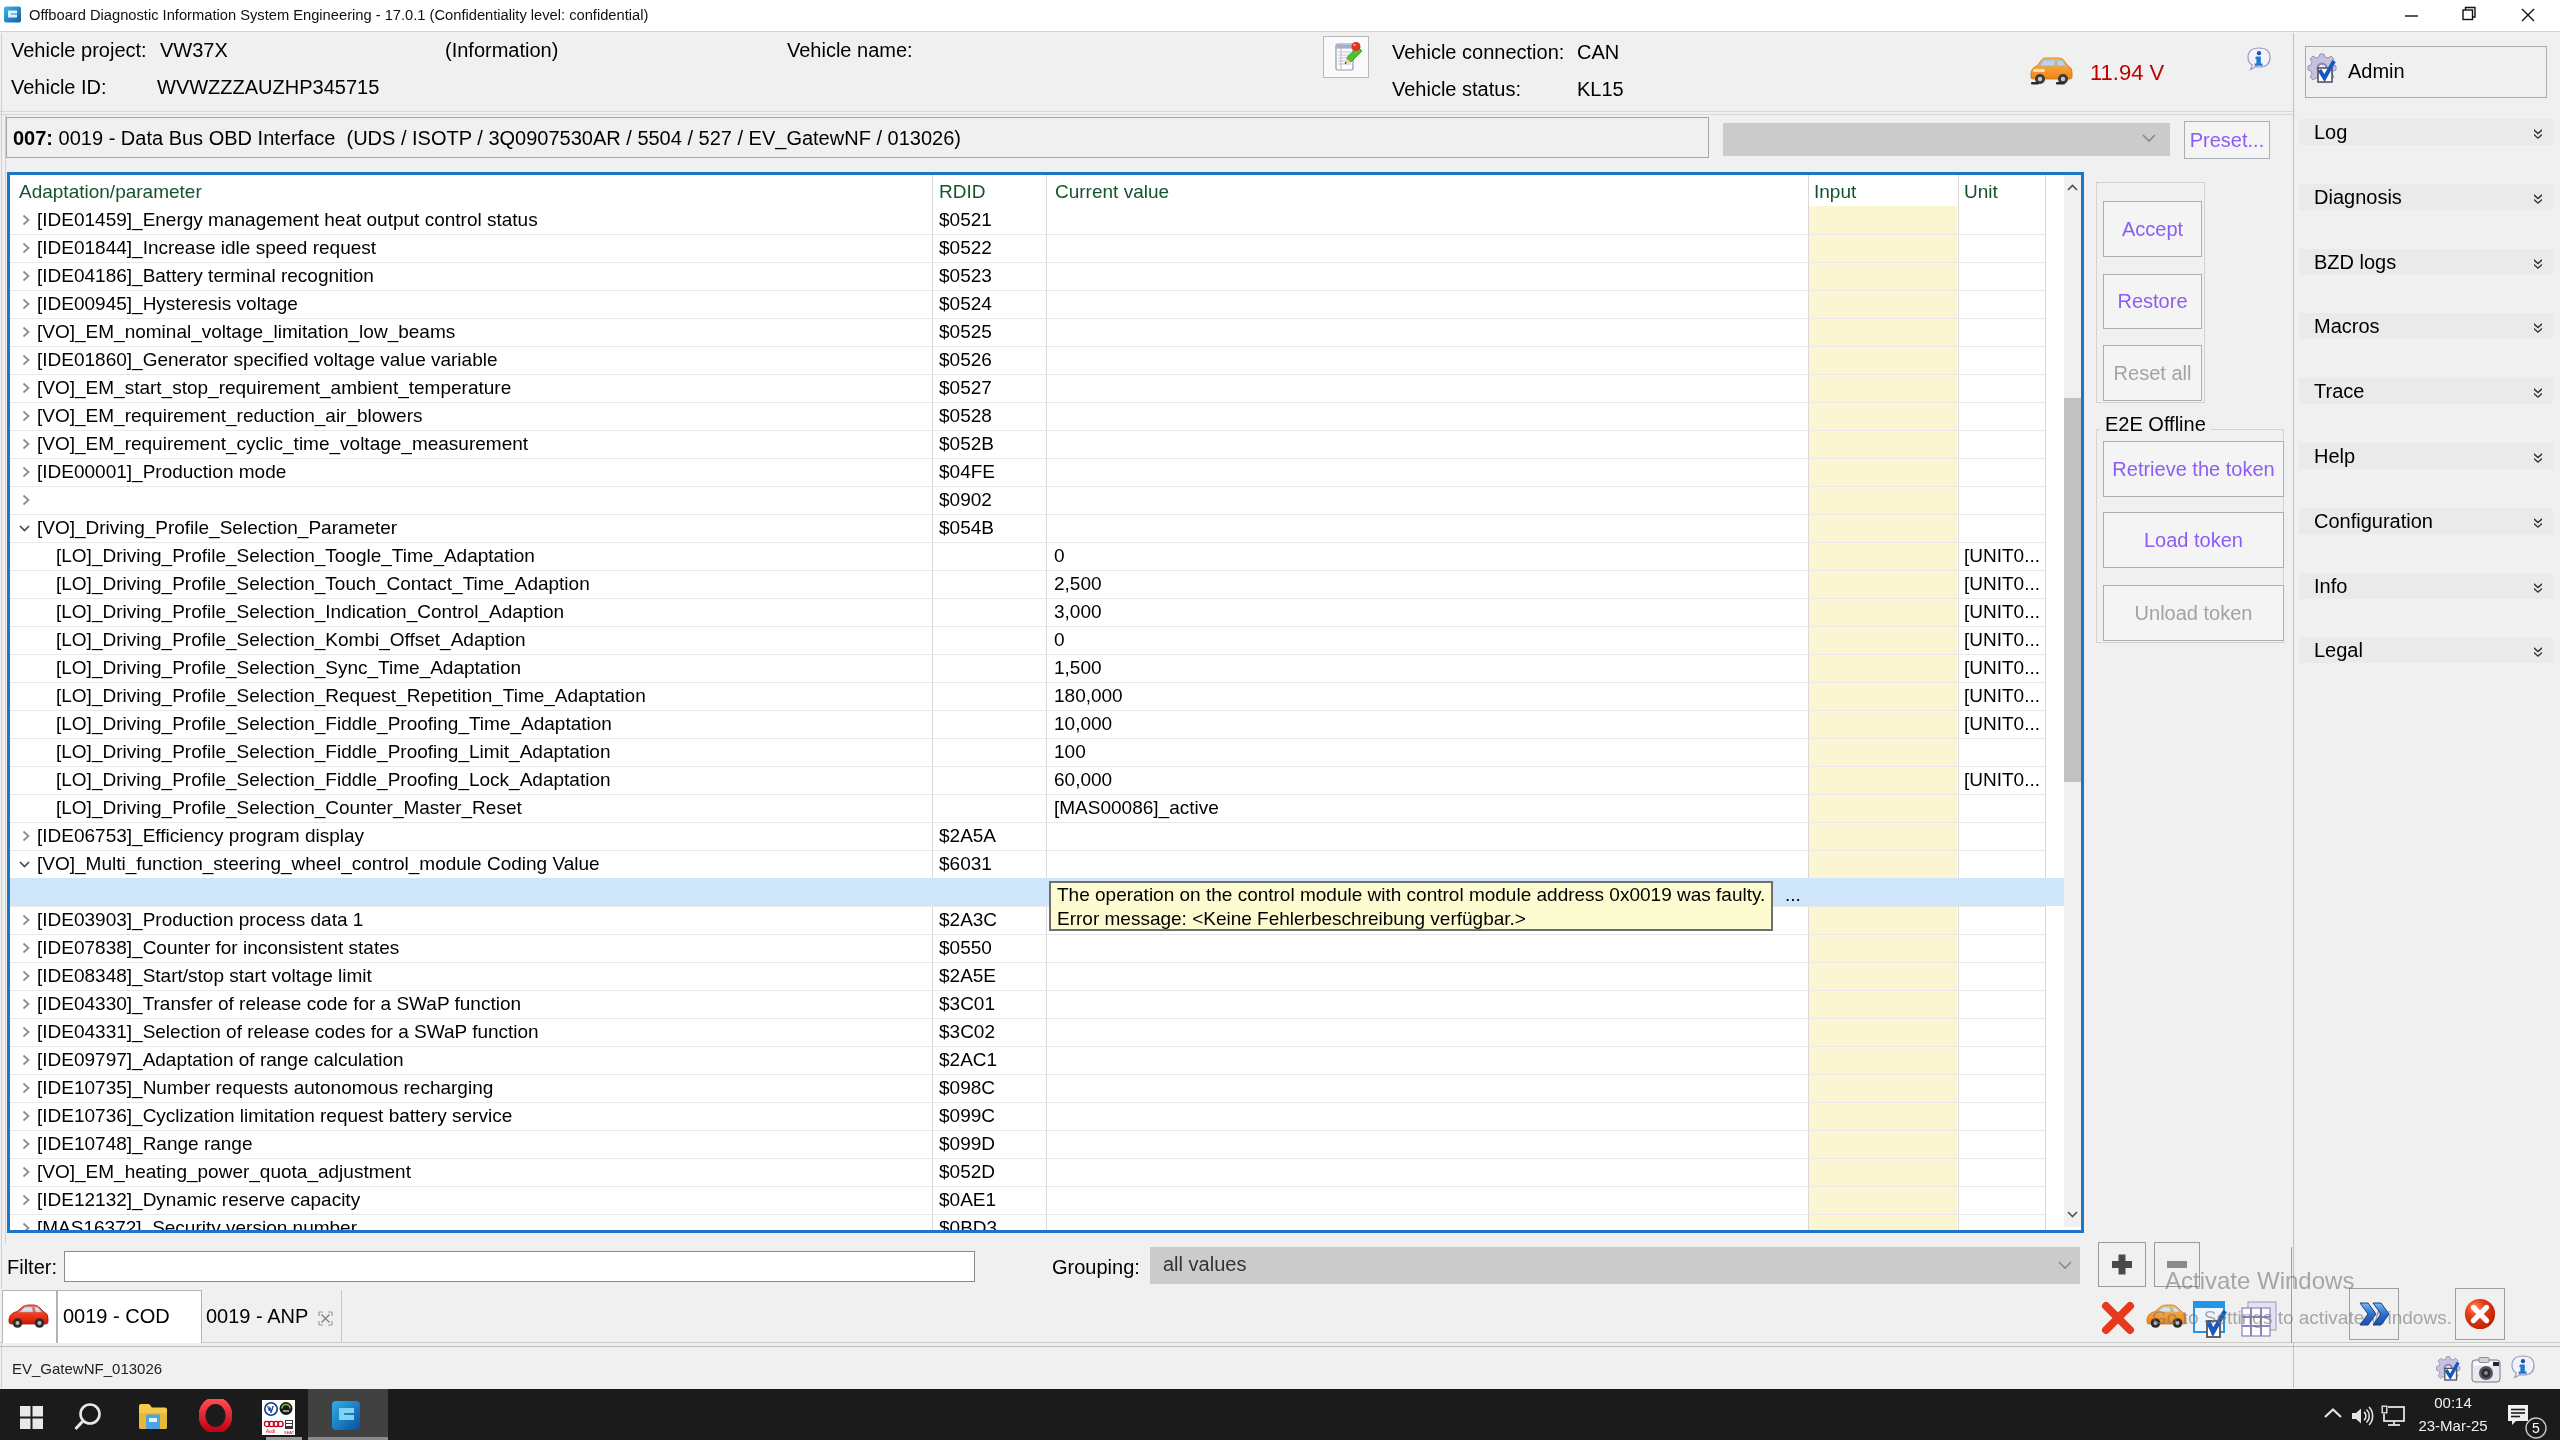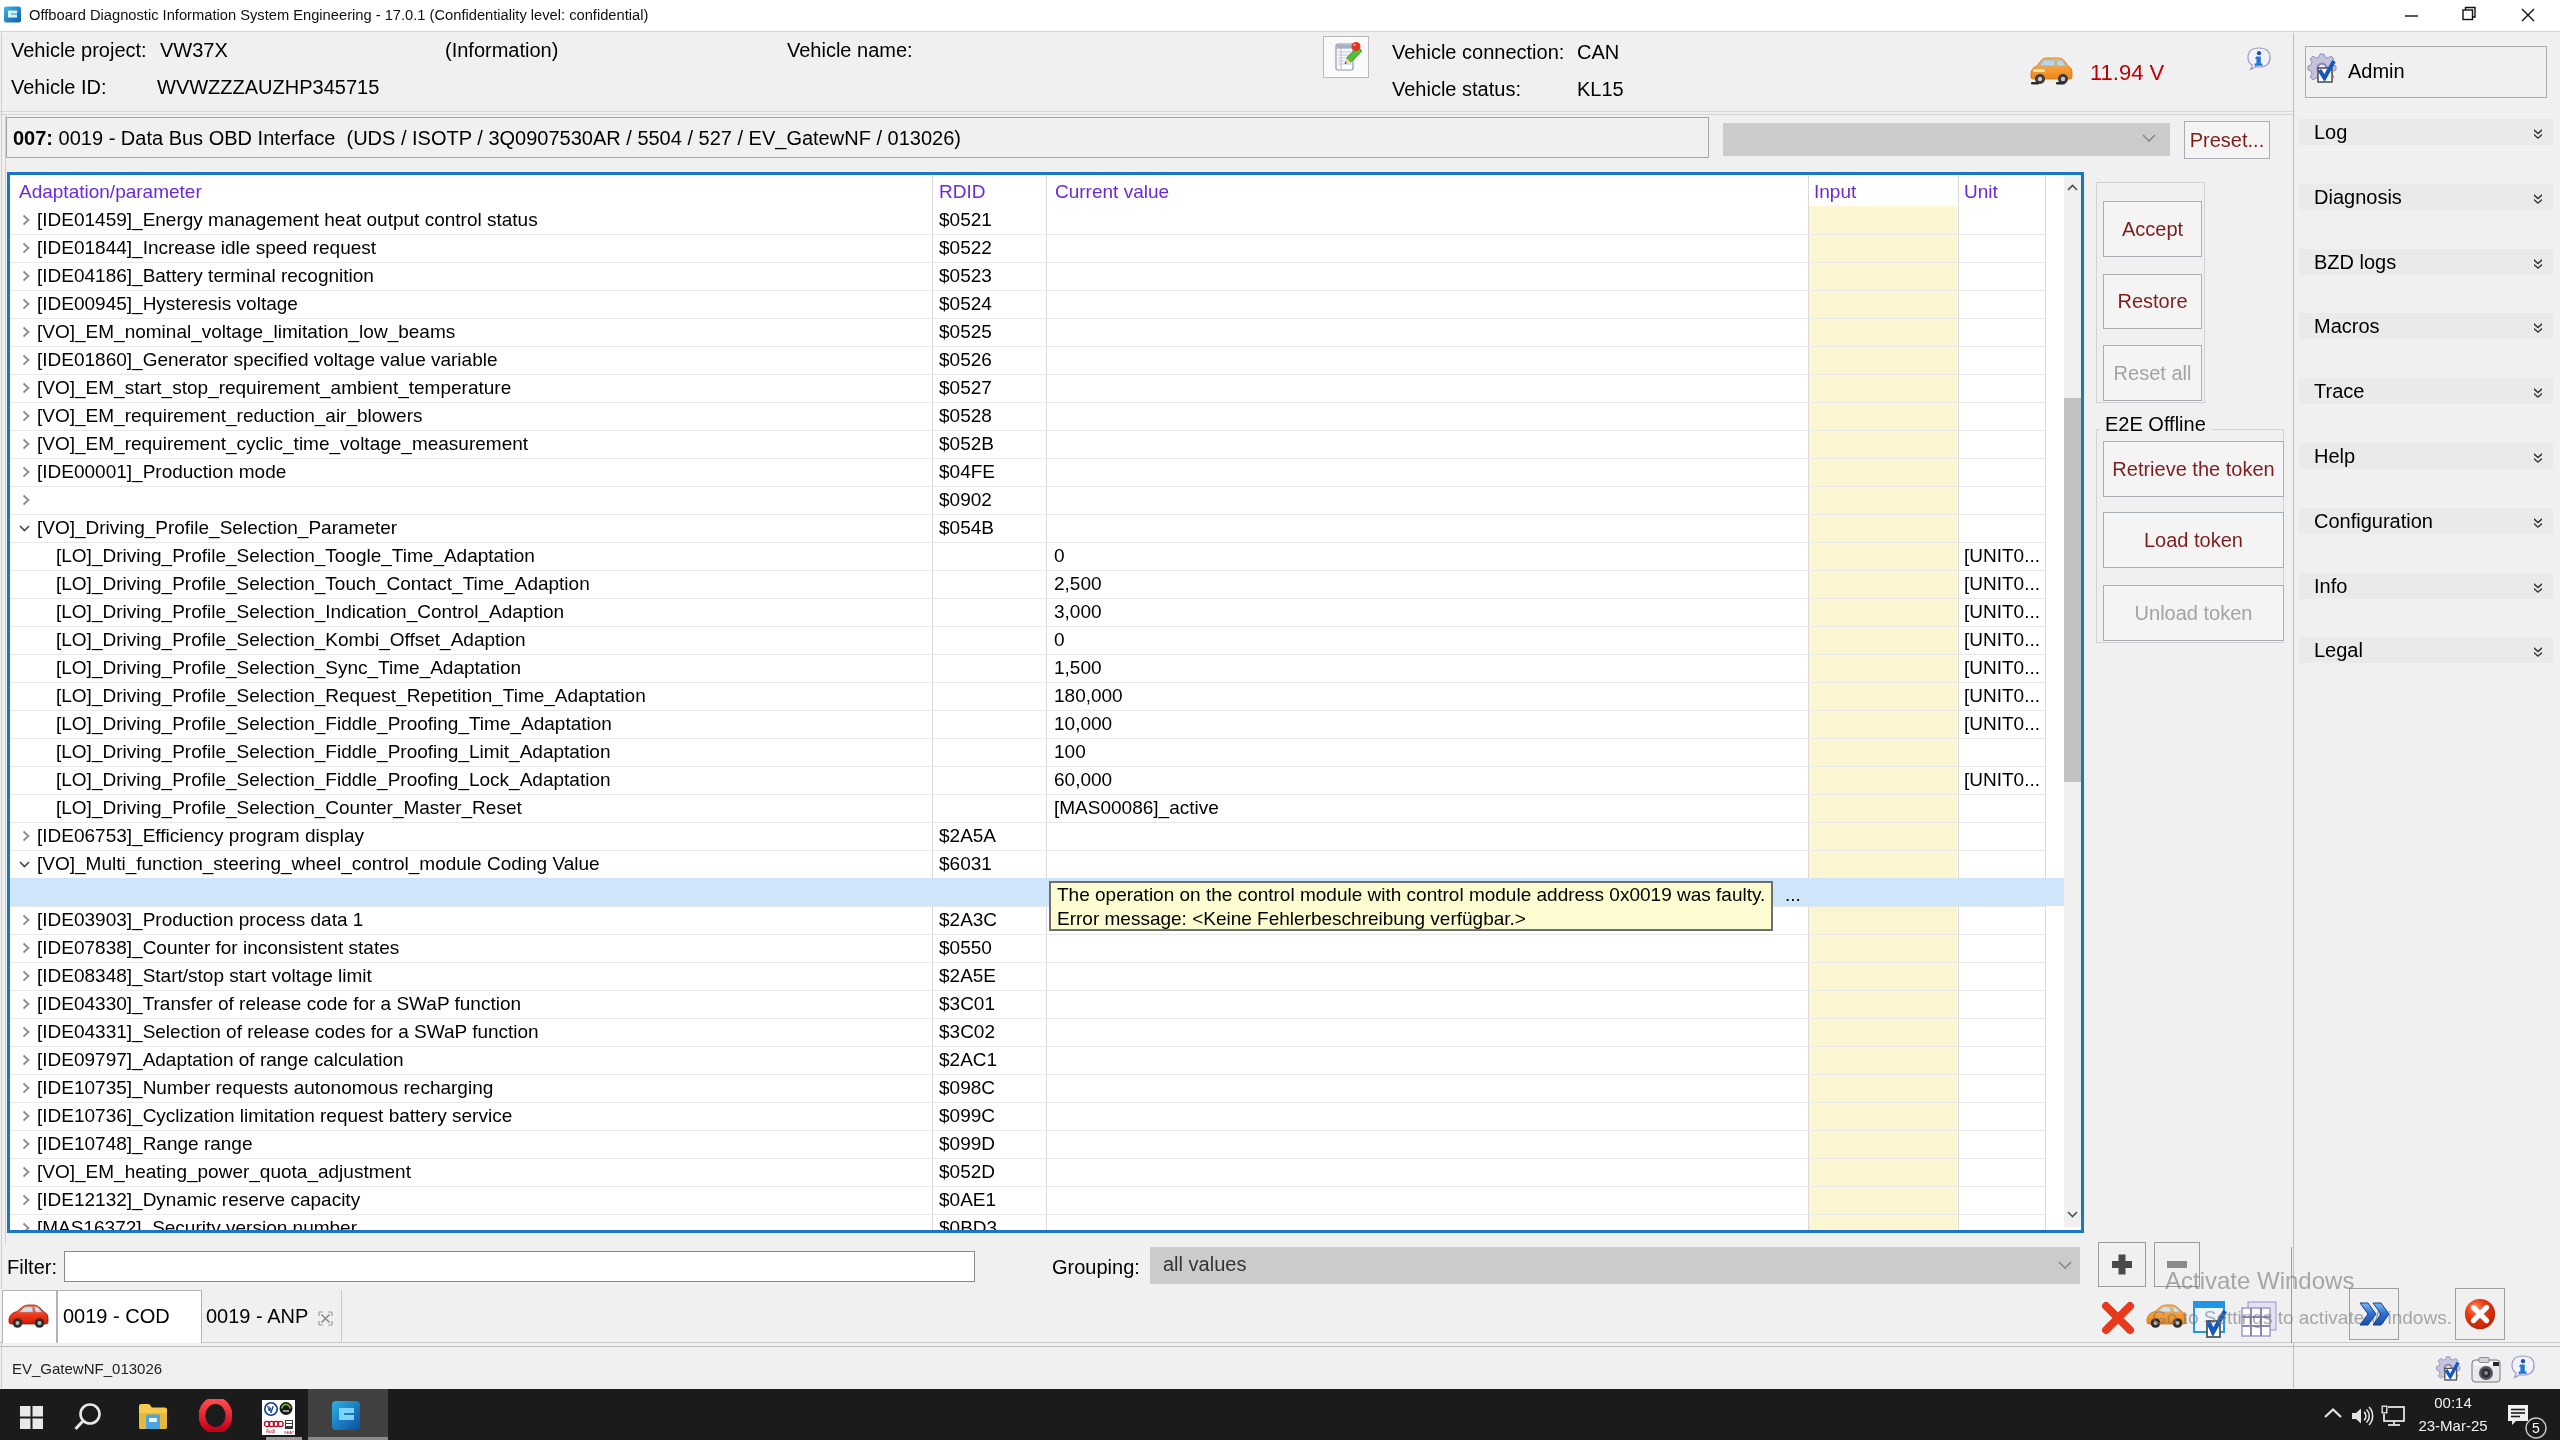--- a/index.html
+++ b/index.html
@@ -1,27 +1,27 @@
 <!DOCTYPE html>
 <html><head><meta charset="utf-8">
 <style>
 html,body{margin:0;padding:0;}
 body{width:2560px;height:1440px;overflow:hidden;font-family:"Liberation Sans",sans-serif;background:#f0f0f0;}
 #root{position:relative;width:2560px;height:1440px;overflow:hidden;background:#f0f0f0;}
 .abs{position:absolute;}
 .lbl{position:absolute;font-size:20px;color:#000;white-space:pre;}
-.t19{position:absolute;font-size:19px;color:#6d28d9;white-space:pre;line-height:28px;height:28px;}
+.t19{position:absolute;font-size:19px;color:#14532d;white-space:pre;line-height:28px;height:28px;}
 .row{position:absolute;left:10px;width:2054px;height:28px;}
 .nm{position:absolute;top:0;font-size:19px;line-height:28px;white-space:pre;color:#000;}
 .rd{position:absolute;left:939px;top:0;font-size:19px;line-height:28px;color:#000;}
 .cv{position:absolute;left:1054px;top:0;font-size:19px;line-height:28px;color:#000;}
 .un{position:absolute;left:1964px;top:0;font-size:19px;line-height:28px;color:#000;}
 .vline{position:absolute;width:1px;background:#d9d9d9;}
 .hline{position:absolute;height:1px;background:#e8e8e8;}
-.btn{position:absolute;background:#f4f4f4;border:1px solid #a9afb4;font-size:20px;color:#7f1d1d;display:flex;align-items:center;justify-content:center;}
+.btn{position:absolute;background:#f4f4f4;border:1px solid #a9afb4;font-size:20px;color:#8b5cf6;display:flex;align-items:center;justify-content:center;}
 .btn.dis{color:#a3a3a3;}
 .mitem{position:absolute;left:2299px;width:254px;height:26px;background:#eaeaea;font-size:20px;color:#000;line-height:26px;}
 .mitem .tx{position:absolute;left:15px;top:0;}
 .mitem .ch{position:absolute;right:8px;top:2px;font-size:20px;color:#333;transform:rotate(90deg);}
 </style></head>
 <body>
 <div id="root">
 
 <div class="abs" style="left:0;top:0;width:2560px;height:31px;background:#ffffff;border-bottom:1px solid #d4d4d4;"></div>
 <svg class="abs" style="left:3px;top:4px;" width="20" height="21" viewBox="0 0 20 20">

